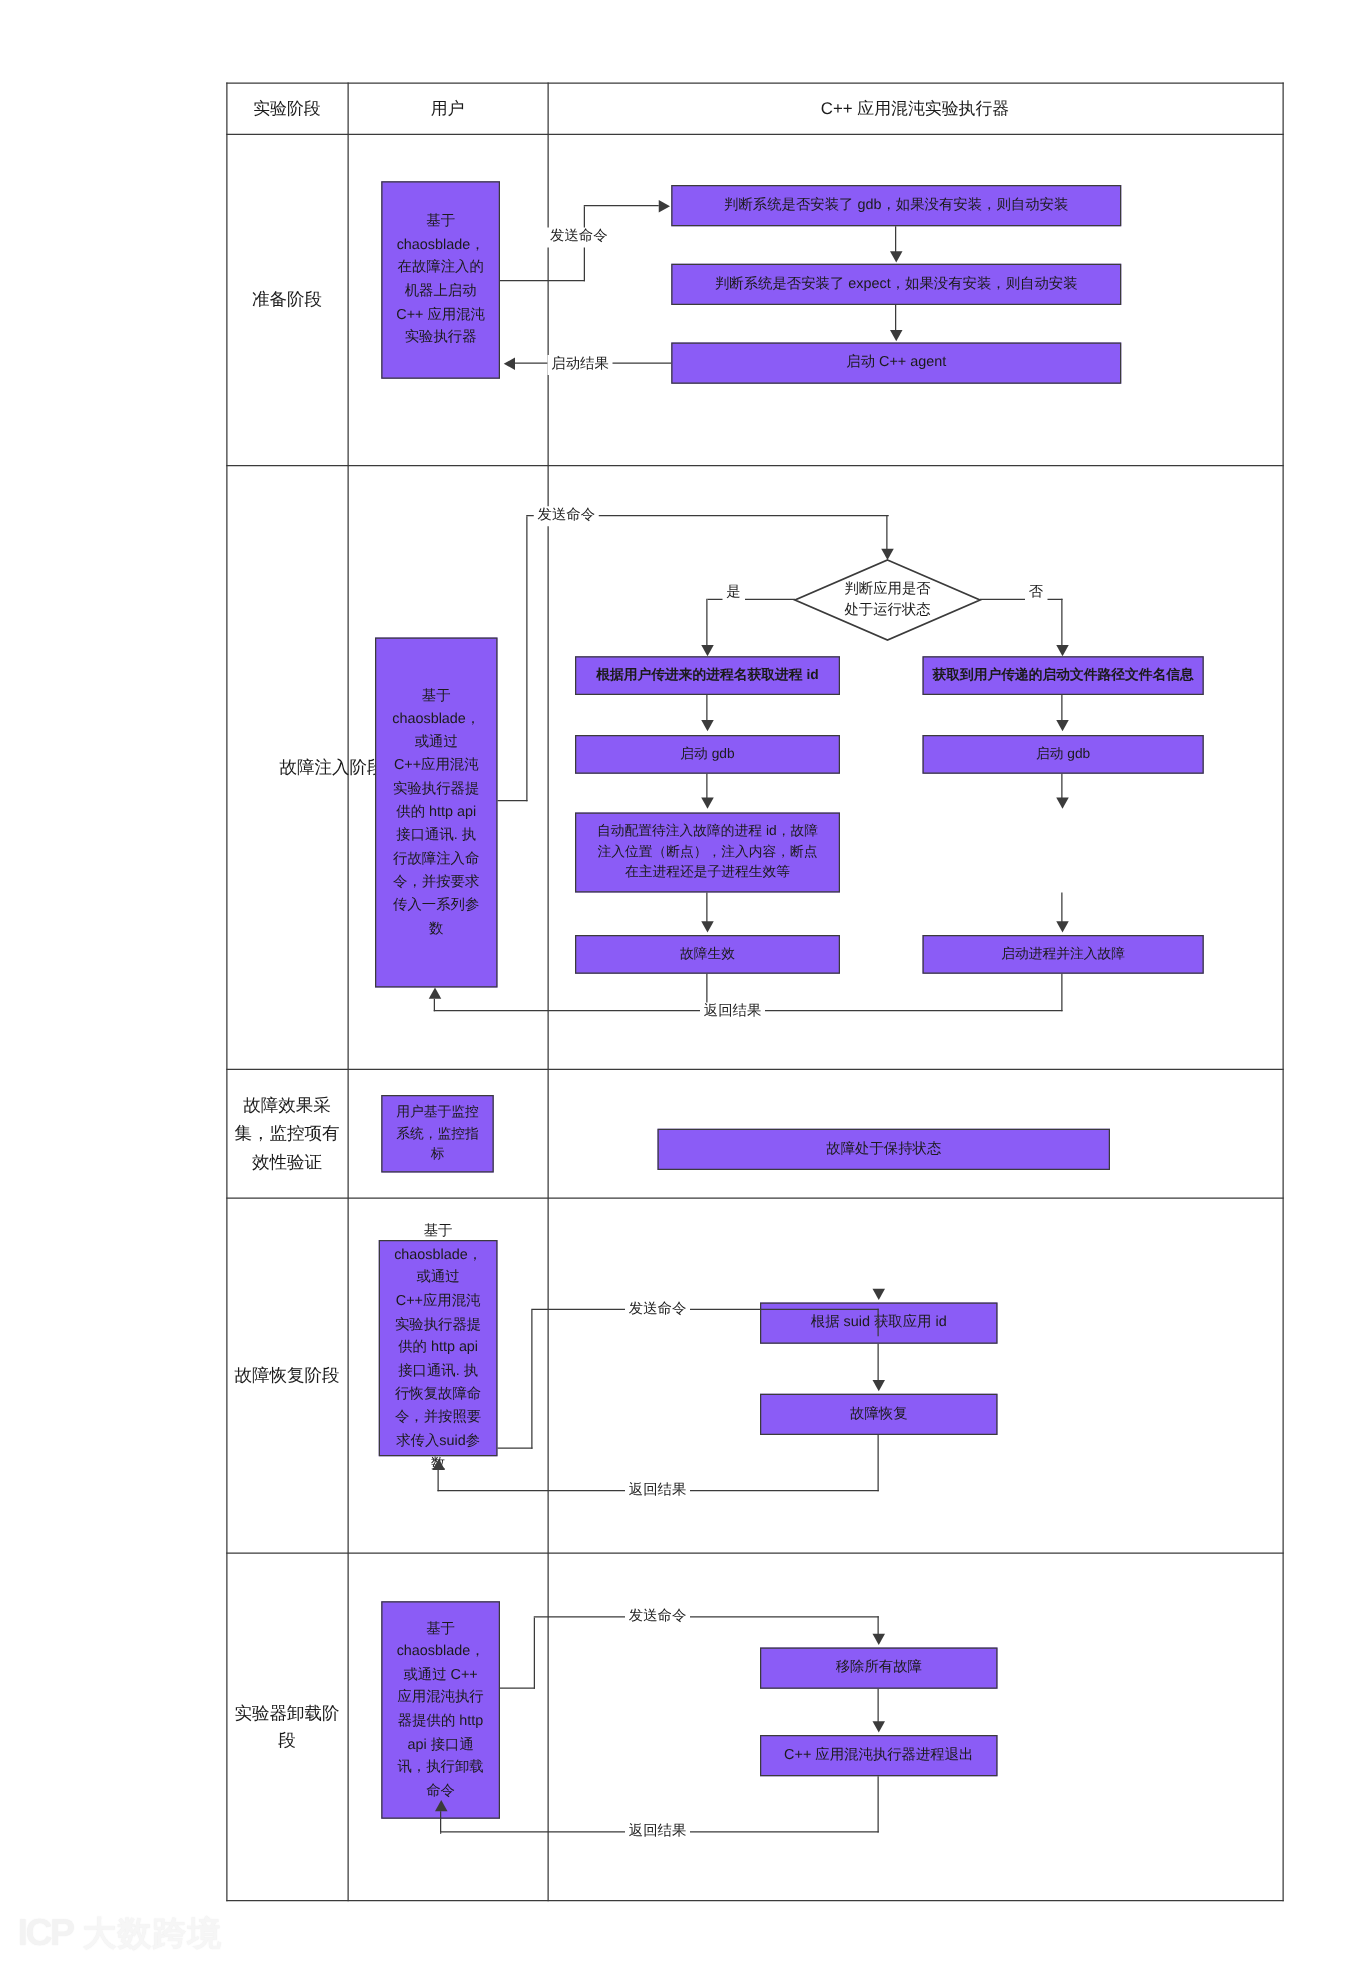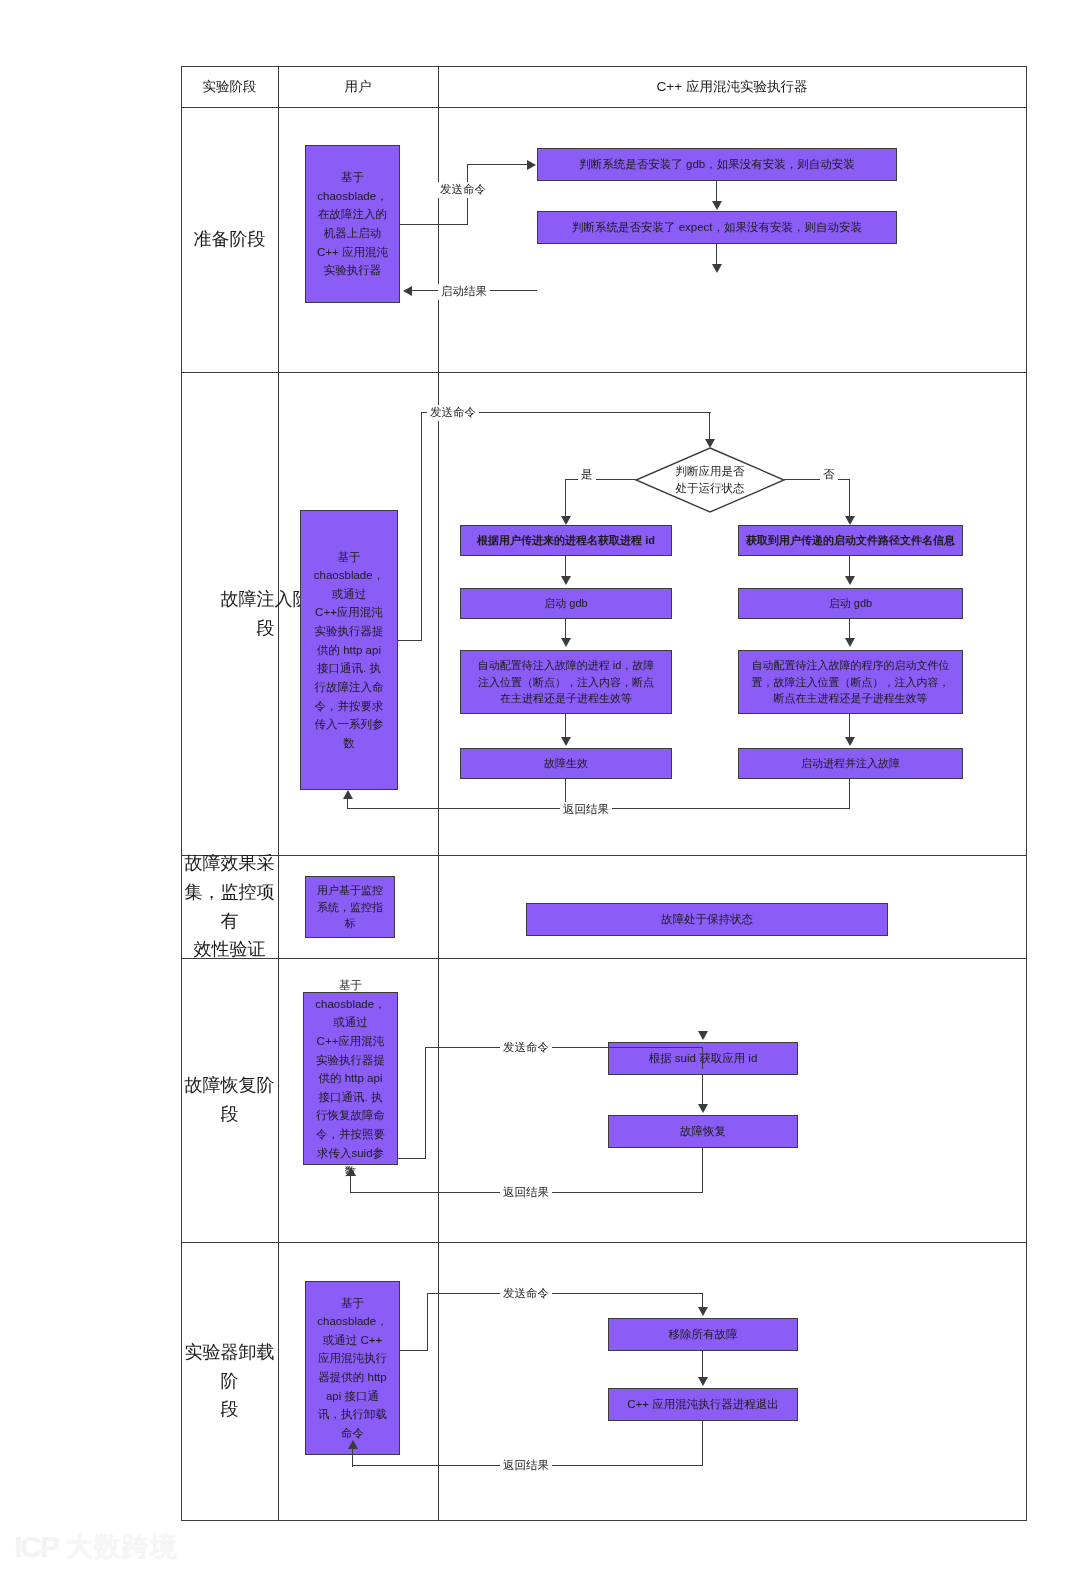--- a/index.html
+++ b/index.html
@@ -39,21 +39,21 @@
   .node.small{font-size:11px;line-height:1.5;}
   .node.tall{font-size:11.5px;line-height:1.62;}
 
   
   .cellText{
     position:absolute;
     display:flex;
     align-items:center;
     justify-content:center;
     text-align:center;
-    font-size:18px;
+    font-size:14px;
     line-height:1.6;
     color:#1b1b1b;
     white-space:pre-line;
   }
   .hdr{font-size:13.5px;}
 
   
   .conn{position:absolute;background:#3b3b3b;}
   .ch{height:1.4px;}
   .cv{width:1.4px;}
@@ -139,20 +139,21 @@
 
   <div class="node tall" style="left:305px;top:145px;width:95px;height:158px;">基于
 chaosblade，
 在故障注入的
 机器上启动
 C++ 应用混沌
 实验执行器</div>
 
   <div class="node" style="left:537px;top:148px;width:360px;height:33px;">判断系统是否安装了 gdb，如果没有安装，则自动安装</div>
   <div class="node" style="left:537px;top:211px;width:360px;height:33px;">判断系统是否安装了 expect，如果没有安装，则自动安装</div>
+  <div class="node" style="left:537px;top:274px;width:360px;height:33px;">启动 C++ agent</div>
 
   <div class="conn ch" style="left:400px;top:224px;width:68px;"></div>
   <div class="conn cv" style="left:467px;top:165px;height:60px;"></div>
   <div class="conn ch" style="left:467px;top:164px;width:60px;"></div>
   <div class="arw arw-right" style="left:527px;top:160px;"></div>
   <div class="elabel" style="left:437px;top:182px;">发送命令</div>
 
   <div class="conn cv" style="left:716px;top:181px;height:21px;"></div>
   <div class="arw arw-down" style="left:712px;top:201px;"></div>
 
@@ -209,23 +210,20 @@
 
   <div class="conn cv" style="left:565px;top:556px;height:21px;"></div>
   <div class="arw arw-down" style="left:561px;top:576px;"></div>
   <div class="conn cv" style="left:565px;top:619px;height:20px;"></div>
   <div class="arw arw-down" style="left:561px;top:638px;"></div>
   <div class="conn cv" style="left:565px;top:714px;height:24px;"></div>
   <div class="arw arw-down" style="left:561px;top:737px;"></div>
 
   <div class="node small" style="left:738px;top:525px;width:225px;height:31px;font-weight:bold;">获取到用户传递的启动文件路径文件名信息</div>
   <div class="node small" style="left:738px;top:588px;width:225px;height:31px;">启动 gdb</div>
-  <div class="node small" style="left:738px;top:650px;width:225px;height:64px;">自动配置待注入故障的程序的启动文件位
-置，故障注入位置（断点），注入内容，
-断点在主进程还是子进程生效等</div>
   <div class="node small" style="left:738px;top:748px;width:225px;height:31px;">启动进程并注入故障</div>
 
   <div class="conn cv" style="left:849px;top:556px;height:21px;"></div>
   <div class="arw arw-down" style="left:845px;top:576px;"></div>
   <div class="conn cv" style="left:849px;top:619px;height:20px;"></div>
   <div class="arw arw-down" style="left:845px;top:638px;"></div>
   <div class="conn cv" style="left:849px;top:714px;height:24px;"></div>
   <div class="arw arw-down" style="left:845px;top:737px;"></div>
 
   <div class="conn cv" style="left:565px;top:779px;height:30px;"></div>

